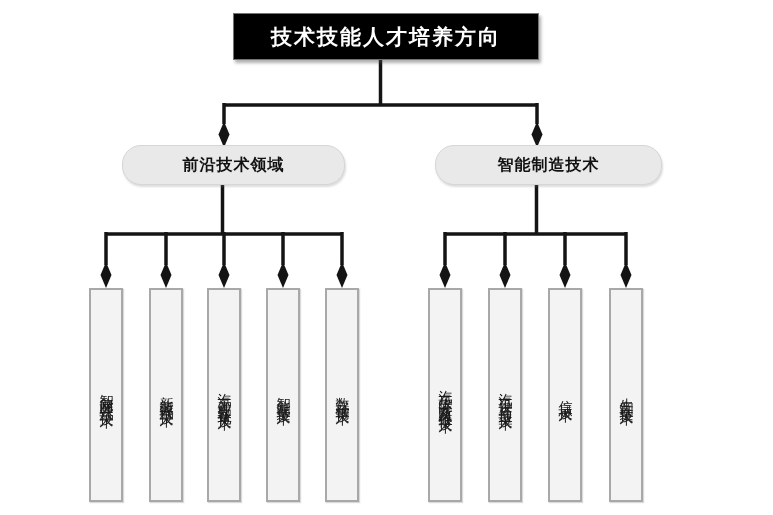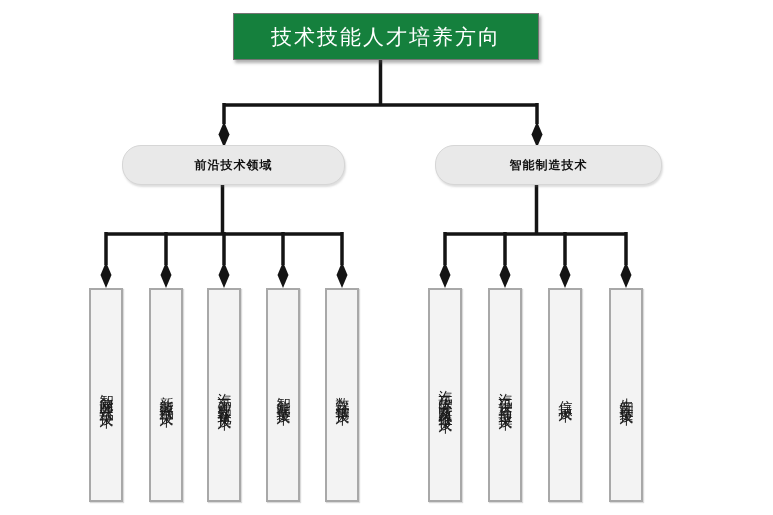--- a/index.html
+++ b/index.html
@@ -4,30 +4,30 @@
 <style>
   html, body { margin: 0; padding: 0; background: #ffffff; }
   body { width: 773px; height: 515px; font-family: "Liberation Serif", "DejaVu Serif", serif; }
   .canvas { position: relative; width: 773px; height: 515px; background: #ffffff; overflow: hidden; }
   .connectors { position: absolute; left: 0; top: 0; width: 773px; height: 515px; }
   .ln { stroke: #141414; stroke-width: 3.5; fill: none; }
   .diam { fill: #141414; stroke: none; }
 
   .top-box {
     position: absolute; left: 233px; top: 13px; width: 304px; height: 45px;
-    background: #15803d; border: 1px solid #747474;
+    background: #000000; border: 1px solid #747474;
     box-shadow: 2px 3px 3px rgba(80,80,80,0.45);
-    color: #ffffff; font-size: 21px; font-weight: normal; letter-spacing: 2px;
+    color: #ffffff; font-size: 21px; font-weight: bold; letter-spacing: 2px;
     display: flex; align-items: center; justify-content: center;
   }
   .pill {
     position: absolute; top: 145px; height: 38px;
     background: #e9e9e9; border: 1px solid #d6d6d6; border-radius: 19px;
     box-shadow: 1px 2px 2px rgba(120,120,120,0.25);
-    color: #111111; font-size: 12px; font-weight: bold; letter-spacing: 1px;
+    color: #111111; font-size: 16px; font-weight: bold; letter-spacing: 1px;
     display: flex; align-items: center; justify-content: center;
   }
   .pill-1 { left: 122px; width: 221px; }
   .pill-2 { left: 435px; width: 225px; }
 
   .leaf {
     position: absolute; top: 288px; width: 34px; height: 214px;
     background: #f3f3f3; border: 2px solid #a8a8a8; box-sizing: border-box;
     box-shadow: 1px 1px 1px rgba(150,150,150,0.35);
     color: #1a1a1a; font-size: 14px; letter-spacing: 3px;

